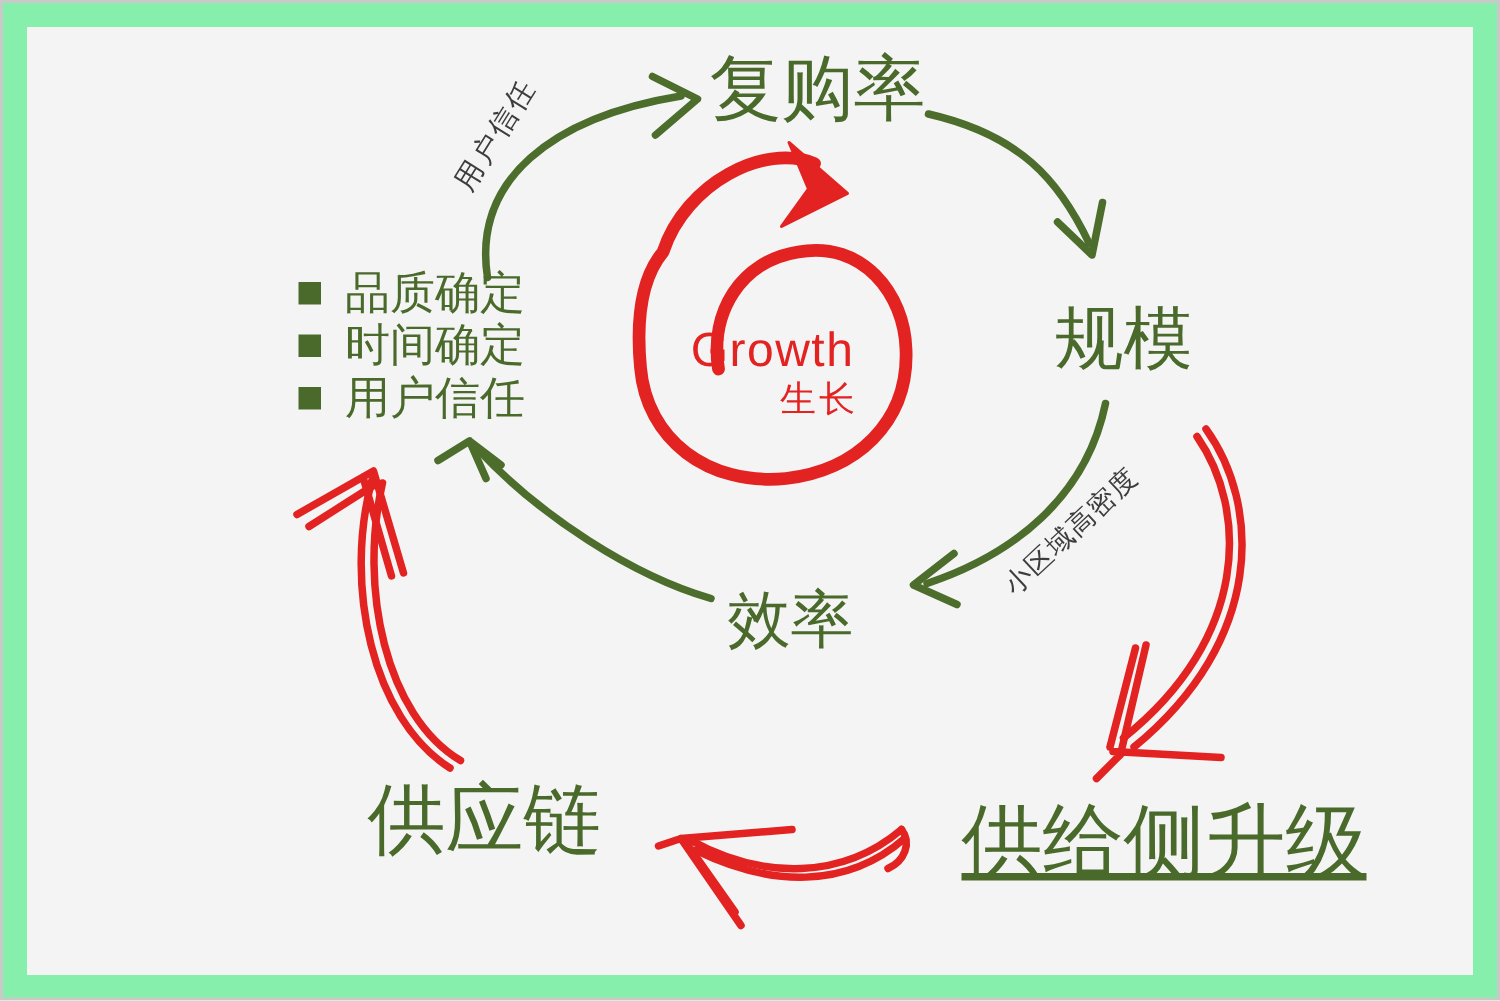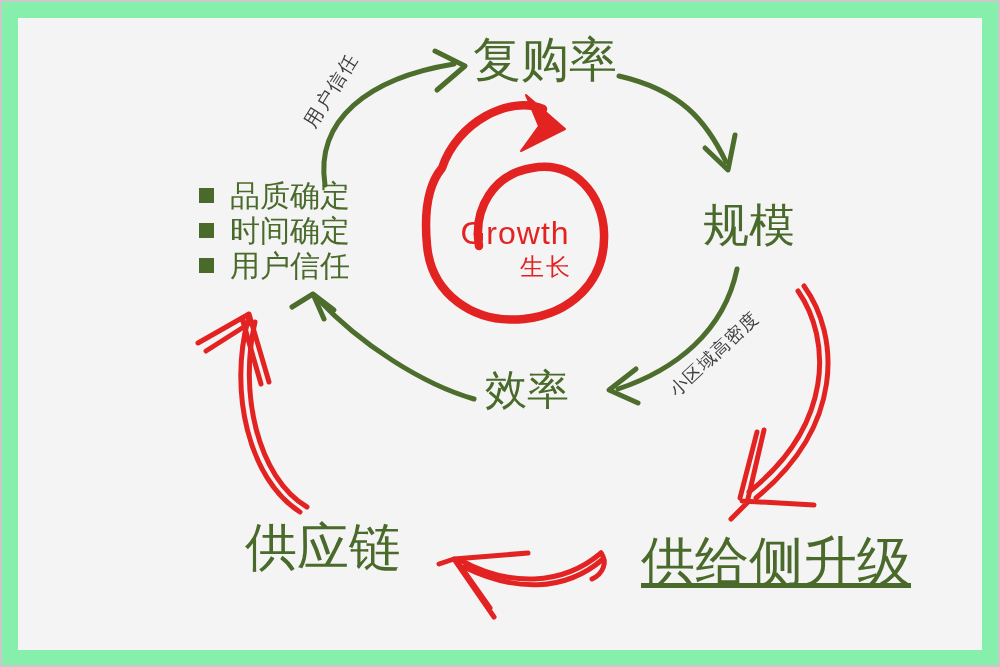--- a/index.html
+++ b/index.html
@@ -33,21 +33,21 @@
 
   .node{
     position:absolute;
     transform:translate(-50%,-50%);
     color:var(--green);
     white-space:nowrap;
     line-height:1;
   }
   .n-repurchase{left:543px;top:58px;font-size:48px;}
   .n-scale{left:747px;top:223px;font-size:46px;}
-  .n-efficiency{left:525px;top:388px;font-size:42px;}
+  .n-efficiency{left:525px;top:411px;font-size:42px;}
   .n-supply-chain{left:321px;top:545px;font-size:52px;}
   .n-supply-upgrade{left:774px;top:559px;font-size:54px;text-decoration:underline;}
 
   .growth-title{left:513px;top:231px;font-size:32px;color:var(--red);letter-spacing:1px;}
   .growth-sub{left:512px;top:265px;font-size:24px;color:var(--red);letter-spacing:2px;margin-left:32px;}
 
   .arrow-label{
     position:absolute;
     color:var(--label-dark);
     white-space:nowrap;

